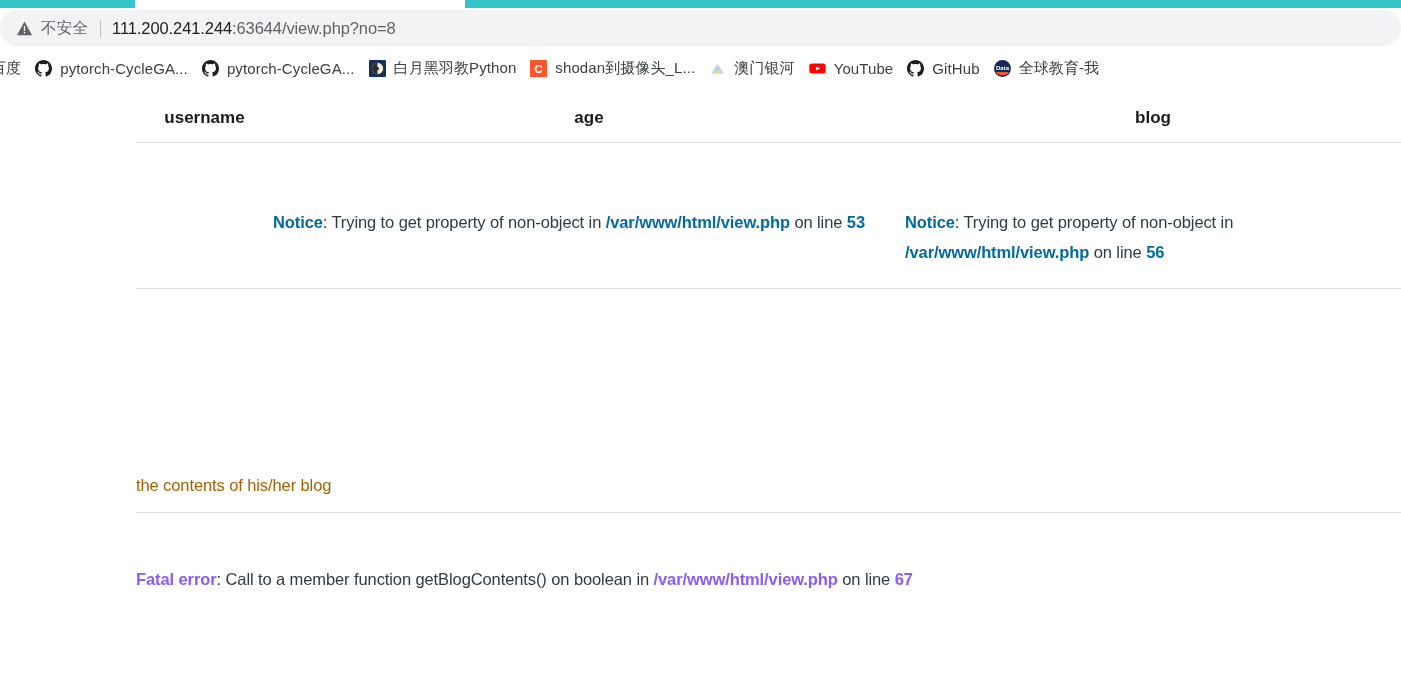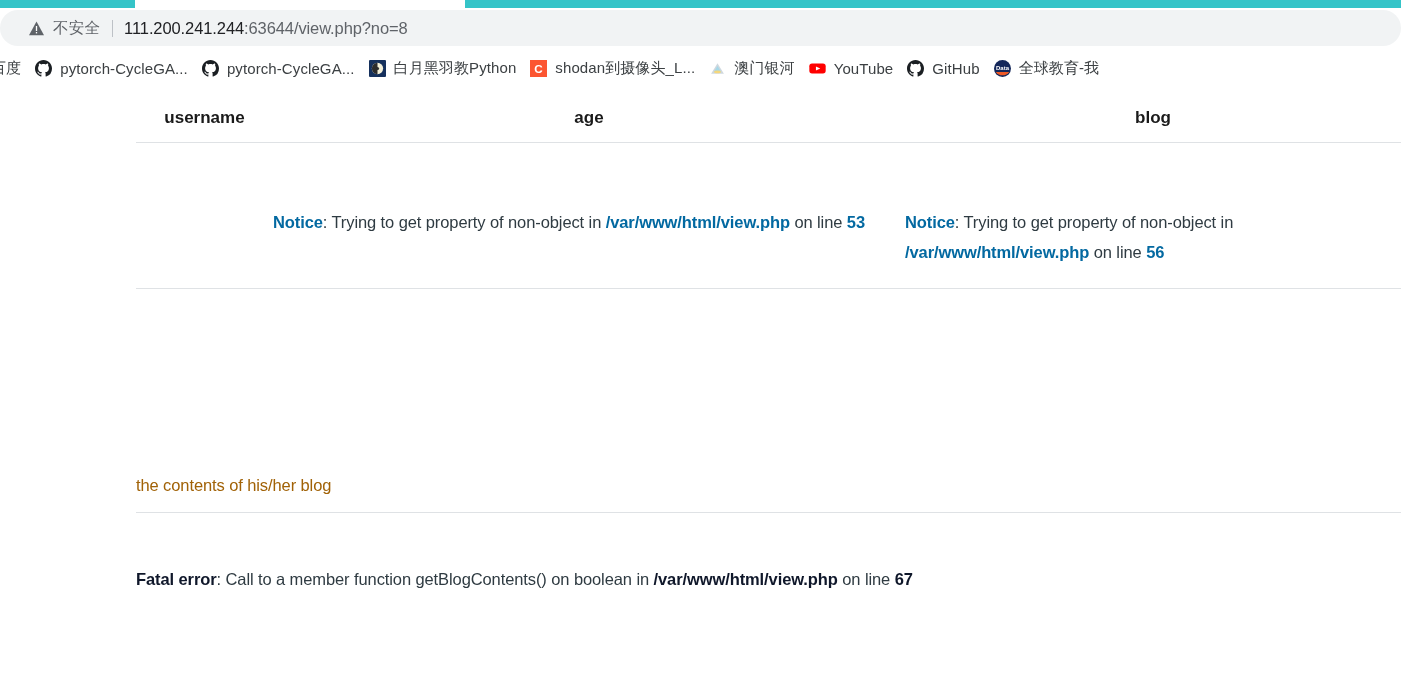--- a/index.html
+++ b/index.html
@@ -54,21 +54,21 @@
   #omnibox {
     position: absolute;
     top: 2px;
     left: 0px;
     height: 36px;
     width: 1401px;
     background: #f1f3f4;
     border-radius: 18px;
     display: flex;
     align-items: center;
-    padding-left: 28px;
+    padding-left: 16px;
   }
   #security-chip {
     display: flex;
     align-items: center;
     flex: 0 0 auto;
   }
   #warning-icon {
     width: 17px; height: 17px;
     margin-right: 8px;
     flex: 0 0 auto;
@@ -202,21 +202,21 @@
   #fatal-error {
     position: absolute;
     left: 136px;
     top: 478px;
     width: 1265px;
     font-size: 16.5px;
     color: #2f3b42;
     letter-spacing: -0.1px;
     line-height: 26px;
   }
-  #fatal-error b { color: #0f172a; font-weight: bold; text-align: right; }
+  #fatal-error b { color: #8b5cf6; font-weight: bold; text-align: right; }
 </style>
 </head>
 <body>
 
 <div id="browser-chrome">
 
   <div id="tabstrip">
     <div id="tab-left-edge"></div>
     <div id="active-tab"></div>
   </div>

